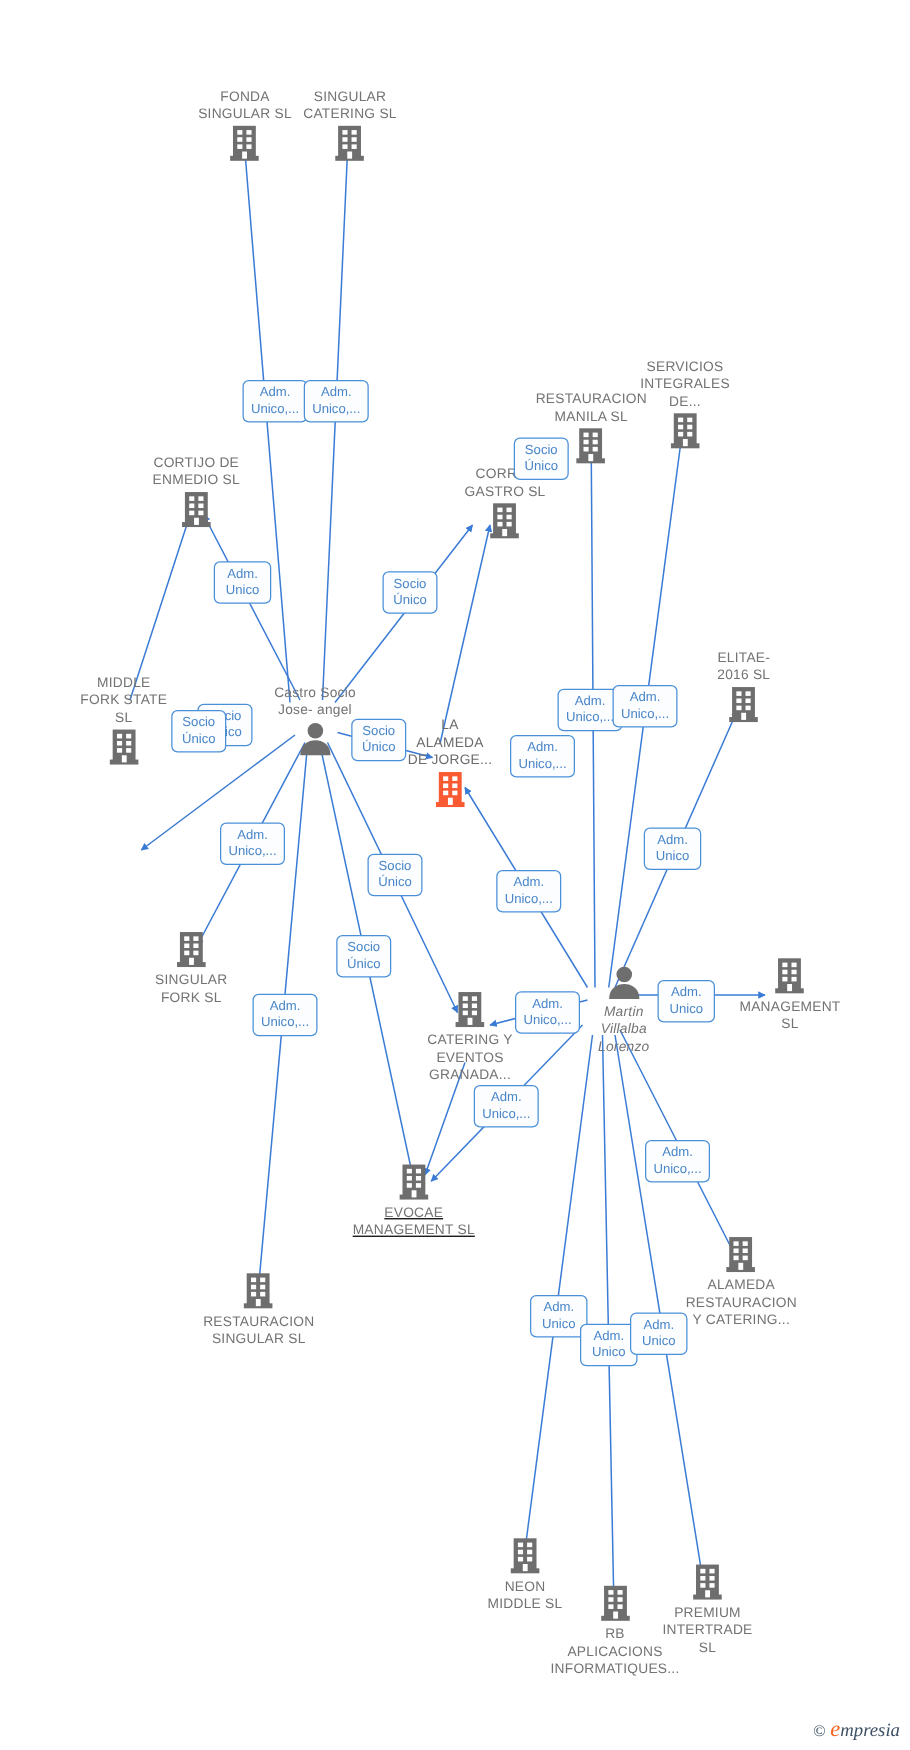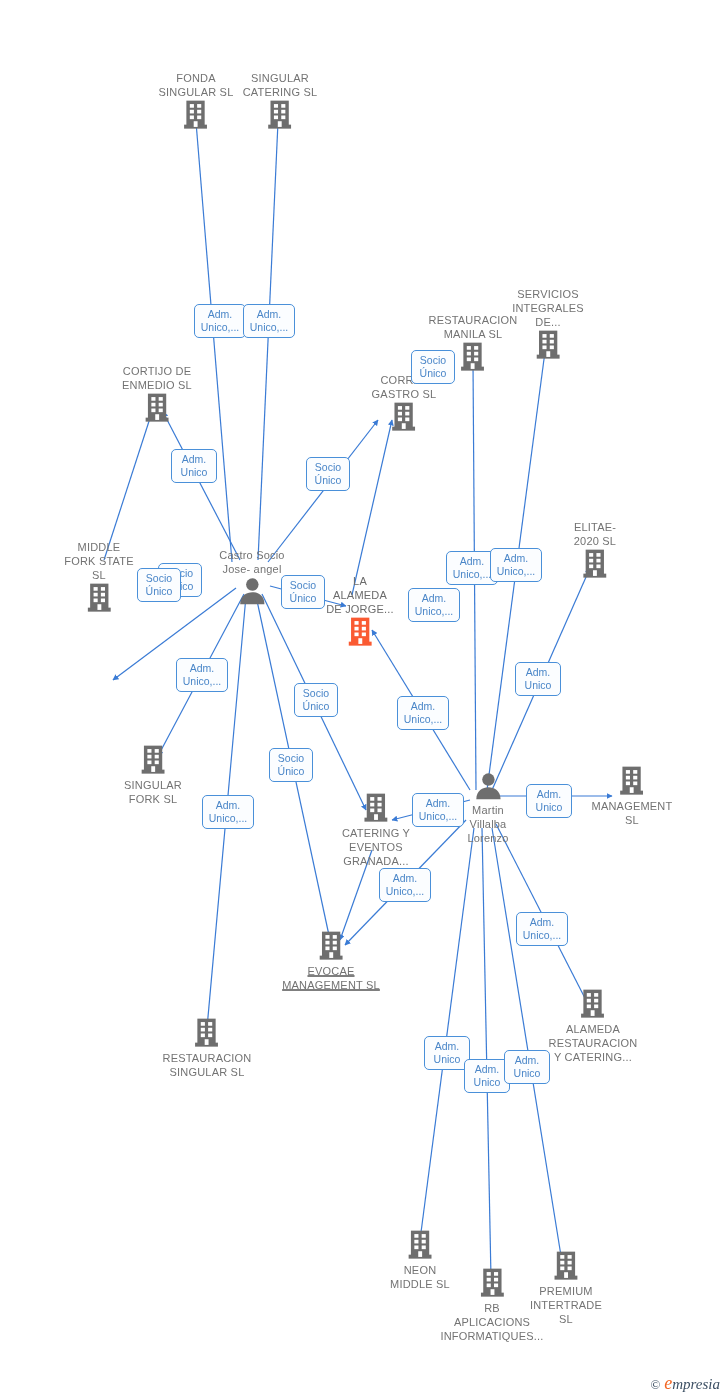--- a/index.html
+++ b/index.html
@@ -232,21 +232,21 @@
               <rect x="13.4" y="9" width="3.6" height="3.2"></rect>
               <rect x="7" y="14" width="3.6" height="3.2"></rect>
               <rect x="13.4" y="14" width="3.6" height="3.2"></rect>
               <rect x="10.4" y="19" width="3.4" height="5"></rect>
             </g>
           </svg>
         </span>
       </div>
       <div class="node above" style="left: 595px; top: 550px;">
         <div class="lbl">ELITAE-
-2020  SL</div>
+2016  SL</div>
         <span class="glyph">
           <svg width="28" height="32" viewBox="0 0 24 28">
             <rect x="4" y="1" width="16" height="23" fill="#6e6e6e"></rect>
             <rect x="2" y="22" width="20" height="3.5" fill="#6e6e6e"></rect>
             <g fill="#ffffff">
               <rect x="7" y="4" width="3.6" height="3.2"></rect>
               <rect x="13.4" y="4" width="3.6" height="3.2"></rect>
               <rect x="7" y="9" width="3.6" height="3.2"></rect>
               <rect x="13.4" y="9" width="3.6" height="3.2"></rect>
               <rect x="7" y="14" width="3.6" height="3.2"></rect>
@@ -288,21 +288,21 @@
               <rect x="7" y="14" width="3.6" height="3.2"></rect>
               <rect x="13.4" y="14" width="3.6" height="3.2"></rect>
               <rect x="10.4" y="19" width="3.4" height="5"></rect>
             </g>
           </svg>
         </span>
         <div class="lbl">CATERING Y
 EVENTOS
 GRANADA...</div>
       </div>
-      <div class="node below" style="left: 488px; top: 808px;">
+      <div class="node below" style="left: 499px; top: 808px; font-style: italic;">
         <span class="glyph">
           <svg width="30" height="30" viewBox="0 0 26 26">
             <circle cx="13" cy="7" r="5.4" fill="#6e6e6e"></circle>
             <path d="M2.5 24 C2.5 16.5 8 13.6 13 13.6 C18 13.6 23.5 16.5 23.5 24 Z" fill="#6e6e6e"></path>
           </svg>
         </span>
         <div class="lbl">Martin
 Villalba
 Lorenzo</div>
       </div>

